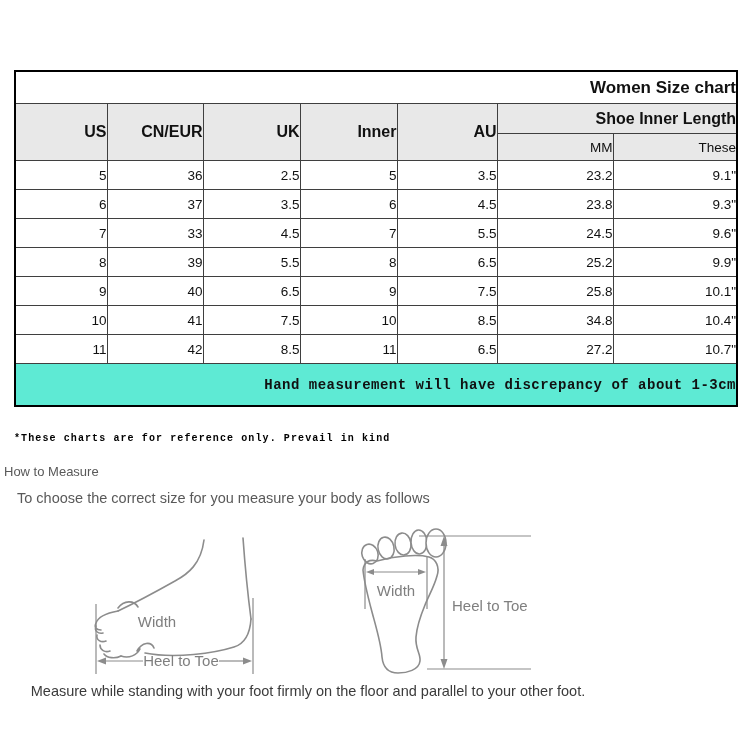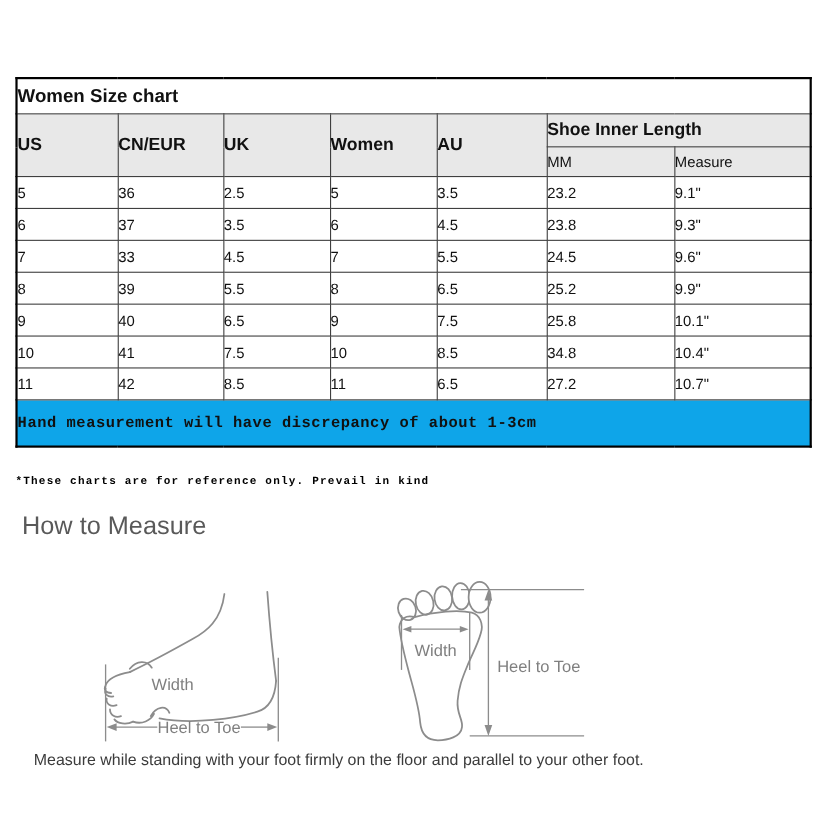--- a/index.html
+++ b/index.html
@@ -3,34 +3,34 @@
 <meta charset="utf-8">
 <style>
   html,body{margin:0;padding:0;background:#fff;}
   .sheet{position:relative;width:750px;height:750px;background:#fff;
          font-family:"Liberation Sans",sans-serif;overflow:hidden;}
 
   
   table.size-table{position:absolute;left:14px;top:70px;width:722px;
     border-collapse:collapse;table-layout:fixed;border:2px solid #000;}
   table.size-table th,table.size-table td{
-    border:1px solid #3f3f3f;text-align:left;vertical-align:middle;
+    border:1px solid #3f3f3f;text-align:right;vertical-align:middle;
     padding:0;color:#111;}
   .title-cell{height:31px;font-size:17px;font-weight:bold;background:#fff;}
   tr.head th{background:#e8e8e8;font-size:16px;font-weight:bold;height:29px;}
   tr.subhead th{background:#e8e8e8;font-size:13.5px;font-weight:normal;height:26px;margin-left:32px;}
   tbody td{height:28px;font-size:13.5px;background:#fff;}
   td.note-row{height:41px;font-family:"Liberation Mono","DejaVu Sans Mono",monospace;
-    font-weight:bold;font-size:14px;letter-spacing:.5px;background:#0ea5e9;}
+    font-weight:bold;font-size:14px;letter-spacing:.5px;background:#5eead4;}
 
   
   .ref-note{position:absolute;left:14px;top:433px;
     font-family:"Liberation Mono","DejaVu Sans Mono",monospace;
     font-weight:bold;font-size:10px;letter-spacing:1.1px;color:#000;white-space:nowrap;}
-  .htm-heading{position:absolute;left:20px;top:464px;font-size:23px;color:#595959;}
+  .htm-heading{position:absolute;left:4px;top:464px;font-size:13px;color:#595959;}
   .htm-sub{position:absolute;left:17px;top:490px;font-size:14.5px;color:#595959;}
   .caption{position:absolute;left:0;top:683px;width:616px;text-align:center;
     font-size:14.5px;color:#3b3b3b;}
 
   
   svg.diagram{position:absolute;overflow:visible;}
   svg.diagram .ln{stroke:#8c8c8c;stroke-width:1.6;fill:none;stroke-linecap:round;}
   svg.diagram .thin{stroke:#8c8c8c;stroke-width:1.2;fill:none;}
   svg.diagram .ah{fill:#8c8c8c;stroke:none;}
   svg.diagram .toe{fill:#fff;stroke:#8c8c8c;stroke-width:1.6;}
@@ -54,27 +54,27 @@
       <col style="width:124px">
     </colgroup>
     <thead>
       <tr>
         <th colspan="7" class="title-cell">Women Size chart</th>
       </tr>
       <tr class="head">
         <th rowspan="2">US</th>
         <th rowspan="2">CN/EUR</th>
         <th rowspan="2">UK</th>
-        <th rowspan="2">Women</th>
+        <th rowspan="2">Inner</th>
         <th rowspan="2">AU</th>
         <th colspan="2">Shoe Inner Length</th>
       </tr>
       <tr class="subhead">
         <th>MM</th>
-        <th>Measure</th>
+        <th>These</th>
       </tr>
     </thead>
     <tbody>
         <tr>
           <td>5</td>
           <td>36</td>
           <td>2.5</td>
           <td>5</td>
           <td>3.5</td>
           <td>23.2</td>
@@ -138,20 +138,21 @@
     <tfoot>
       <tr>
         <td colspan="7" class="note-row">Hand measurement will have discrepancy of about 1-3cm</td>
       </tr>
     </tfoot>
   </table>
 
   <div class="ref-note">*These charts are for reference only. Prevail in kind</div>
 
   <div class="htm-heading">How to Measure</div>
+  <div class="htm-sub">To choose the correct size for you measure your body as follows</div>
 
   <svg class="diagram foot-side" viewBox="0 0 180 162">
 
     <path class="ln" d="M119,22 C116,46 103,56 90,63 C74,72 52,84 33,93"></path>
     <path class="ln" d="M33,90 C39,82 49,82 53,89"></path>
     <path class="ln" d="M33,93 C22,95 13,99 11,105 C9,109 11,112 16,112 M11,108 C9,113 13,116 18,115 M12,117 C11,122 16,125 21,123 M15,127 C15,132 20,135 25,133 M19,136 C22,140 30,141 36,138"></path>
     <path class="ln" d="M36,138 C44,141 52,137 55,131 M52,133 C57,124 66,123 69,130"></path>
     <path class="ln" d="M60,135 C90,141 130,135 149,129 C159,126 165,116 166,101"></path>
     <path class="ln" d="M158,20 C160,48 163,78 166,101"></path>
 

